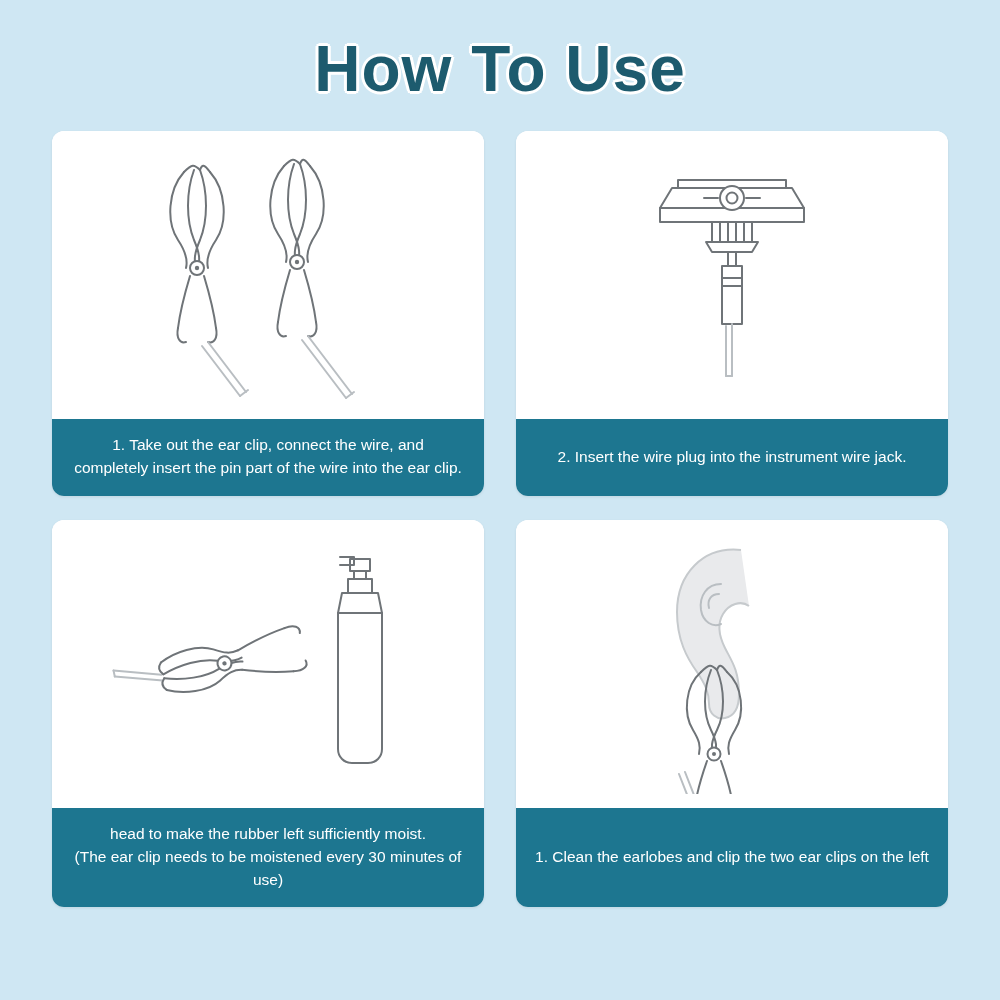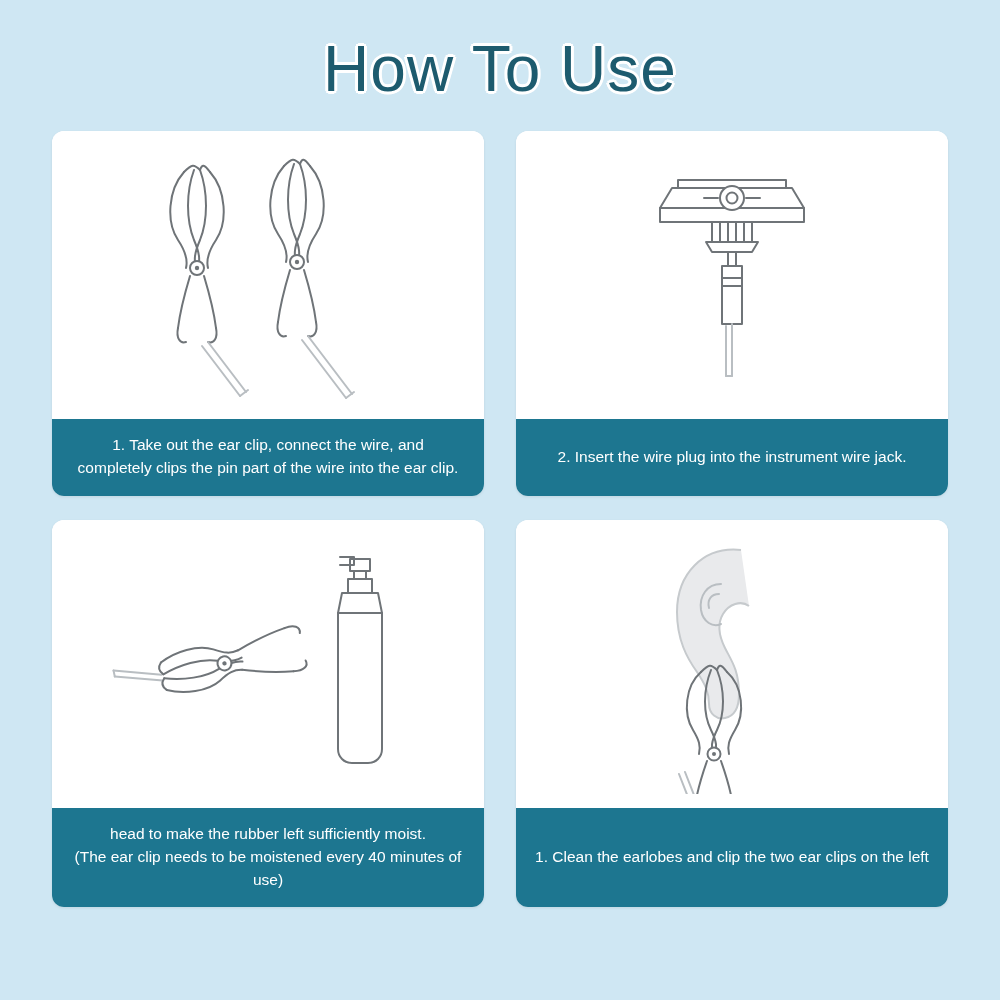--- a/index.html
+++ b/index.html
@@ -15,21 +15,21 @@
   }
   .page {
     position: relative;
     width: 1000px;
     height: 1000px;
     box-sizing: border-box;
   }
   .title {
     text-align: center;
     font-size: 64px;
-    font-weight: normal;
+    font-weight: bold;
     color: #1d5b6e;
     letter-spacing: 1px;
     padding-top: 36px;
     line-height: 1.05;
     text-shadow:
        3px 0 0 #ffffff, -3px 0 0 #ffffff,
        0 3px 0 #ffffff, 0 -3px 0 #ffffff,
        2px 2px 0 #ffffff, -2px 2px 0 #ffffff,
        2px -2px 0 #ffffff, -2px -2px 0 #ffffff;
   }
@@ -140,21 +140,21 @@
             <path class="stroke" d="M30 172 C28 182 32 188 38 186"></path>
             <path class="stroke" d="M68 172 C70 182 66 188 60 186"></path>
             <path class="stroke-light" d="M60 186 L104 244"></path>
             <path class="stroke-light" d="M54 190 L98 248"></path>
             <path class="stroke-light" d="M98 248 L106 242"></path>
           </g>
         </svg>
       </div>
       <div class="card-caption">
         <span class="line">1. Take out the ear clip, connect the wire, and</span>
-        <span class="line">completely clips the pin part of the wire into the ear clip.</span>
+        <span class="line">completely insert the pin part of the wire into the ear clip.</span>
       </div>
     </div>
 
     <div class="card">
       <div class="card-figure">
         <svg width="200" height="250" viewBox="0 0 200 250">
 
           <path class="stroke" d="M40 38 L160 38 L172 58 L172 72 L28 72 L28 58 Z"></path>
           <path class="stroke" d="M28 58 L172 58"></path>
           <path class="stroke" d="M46 38 L46 30 L154 30 L154 38"></path>
@@ -209,21 +209,21 @@
             <path class="stroke" d="M58 22 L70 22 L70 30 L58 30 Z"></path>
             <path class="stroke" d="M44 8 L58 8 L58 16 L44 16"></path>
             <path class="stroke" d="M52 30 L76 30 L76 44 L52 44 Z"></path>
             <path class="stroke" d="M46 44 L82 44 L86 64 L86 200 C86 208 80 214 72 214 L56 214 C48 214 42 208 42 200 L42 64 Z"></path>
             <path class="stroke" d="M42 64 L86 64"></path>
           </g>
         </svg>
       </div>
       <div class="card-caption">
         <span class="line">head to make the rubber left sufficiently moist.</span>
-        <span class="line">(The ear clip needs to be moistened every 40 minutes of use)</span>
+        <span class="line">(The ear clip needs to be moistened every 30 minutes of use)</span>
       </div>
     </div>
 
     <div class="card">
       <div class="card-figure">
         <svg width="250" height="260" viewBox="0 0 250 260">
 
           <g transform="translate(56,6)">
             <path class="ear-fill" d="M78 10 C40 6 14 34 14 72 C14 100 24 118 34 132 C42 144 46 152 46 164 C46 174 54 180 62 178 C72 176 76 166 76 154 C76 130 68 120 62 108 C56 96 54 84 60 74 C66 64 78 60 86 66"></path>
             <path class="stroke-light" d="M58 44 C44 44 36 56 38 70 C40 82 50 88 58 84"></path>

